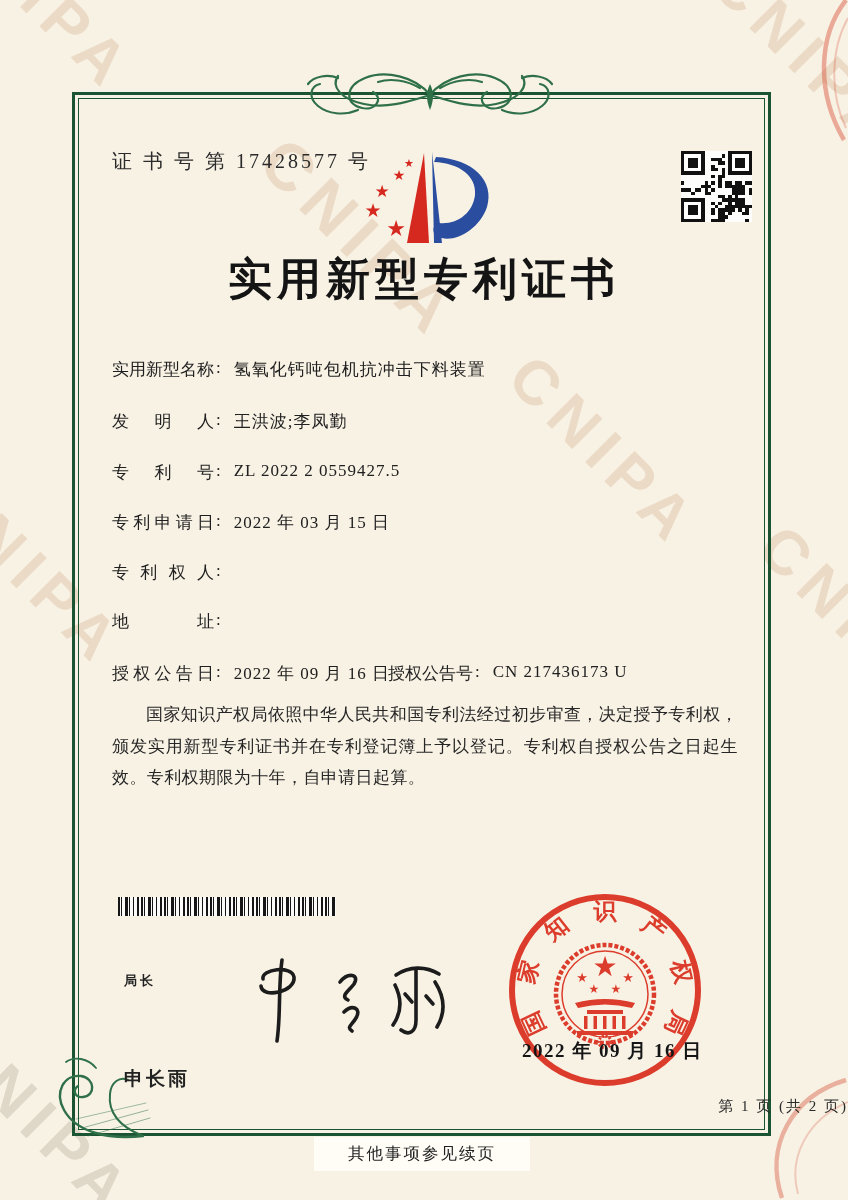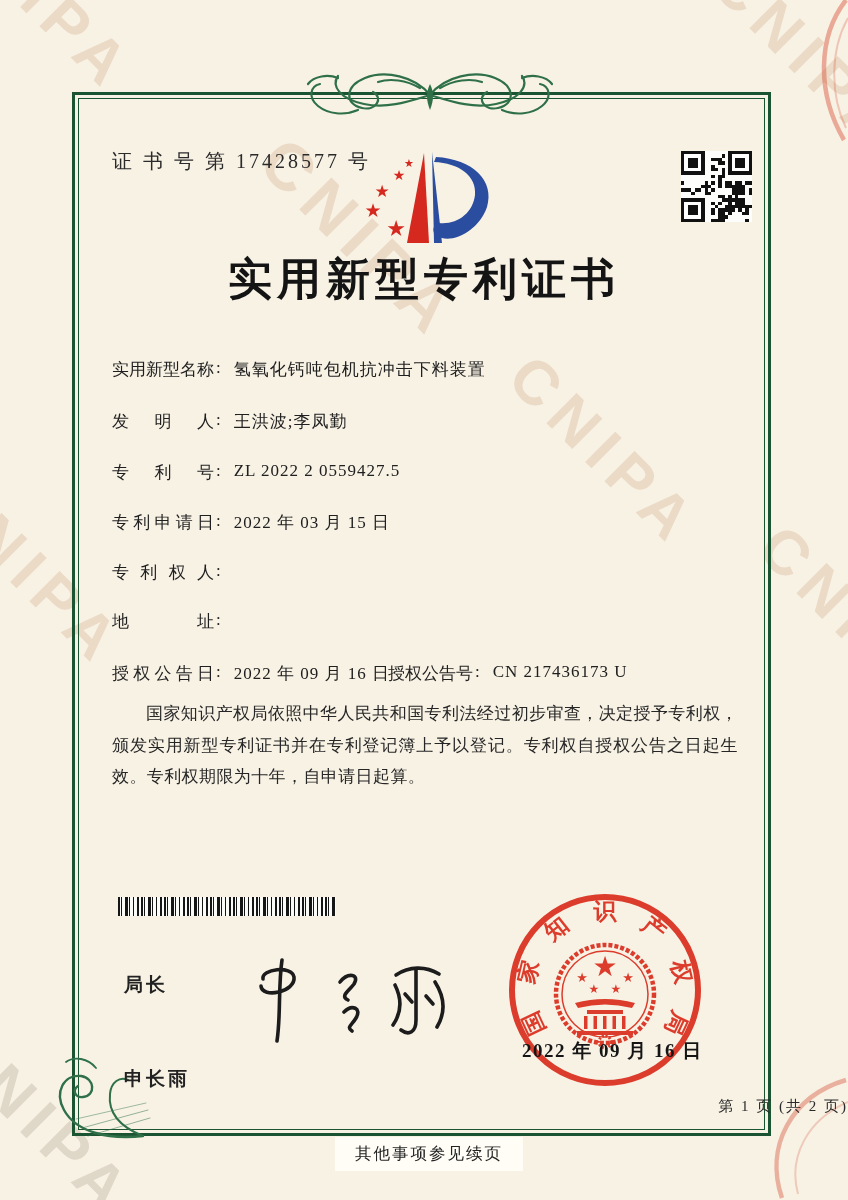--- a/index.html
+++ b/index.html
@@ -51,47 +51,47 @@
     text-align:center;font-size:44px;font-weight:700;letter-spacing:5px;color:#141414;
   }
   
   .row{position:absolute;left:112px;z-index:5;font-size:17px;display:flex;align-items:flex-start;white-space:nowrap;}
   .r0{top:358px;} .r1{top:410px;} .r2{top:461px;} .r3{top:511px;} .r4{top:561px;} .r5{top:610px;} .r6{top:662px;}
   .spread{display:inline-flex;justify-content:space-between;width:102px;flex:none;}
   .colon{margin-left:2px;margin-right:13px;}
   .fvalue{letter-spacing:1px;color:#202020;}
   .pair2{position:absolute;left:276px;top:0;display:flex;white-space:nowrap;}
   
-  .paras{position:absolute;left:112px;top:699px;width:626px;z-index:5;font-family:Liberation Mono, monospace;}
+  .paras{position:absolute;left:112px;top:699px;width:626px;z-index:5;}
   .paras p{
     margin:0;font-size:17px;line-height:31.5px;letter-spacing:.4px;
     text-align:justify;text-indent:2em;color:#262626;
   }
   
   .barcode{
     position:absolute;left:118px;top:897px;width:218px;height:19px;z-index:5;
     background:repeating-linear-gradient(90deg,
       #161616 0 2px,#fbfbf8 2px 3px,#161616 3px 4px,#fbfbf8 4px 7px,
       #161616 7px 10px,#fbfbf8 10px 11px,#161616 11px 12px,#fbfbf8 12px 15px,
       #161616 15px 16px,#fbfbf8 16px 19px,#161616 19px 21px,#fbfbf8 21px 23px);
   }
   
-  .signer-title{position:absolute;left:124px;top:972px;z-index:5;font-size:19px;font-weight:600;letter-spacing:3px;color:#222;}
+  .signer-title{position:absolute;left:124px;top:972px;z-index:5;font-size:13px;font-weight:600;letter-spacing:3px;color:#222;}
   .signer-name{position:absolute;left:124px;top:1066px;z-index:5;font-size:19px;font-weight:600;letter-spacing:3px;color:#222;}
   .signature{position:absolute;left:248px;top:948px;z-index:5;}
   
   .seal{position:absolute;left:505px;top:890px;width:200px;height:200px;z-index:6;opacity:.93;}
   .seal-date{
     position:absolute;left:522px;top:1038px;z-index:7;
     font-size:19px;letter-spacing:1.5px;font-weight:600;color:#151515;white-space:nowrap;
   }
   
   .page-num{position:absolute;left:0;right:0;top:1097px;z-index:5;text-align:right;font-size:15px;letter-spacing:2px;color:#2a2a2a;}
   .cont-box{
-    position:absolute;left:335px;top:1137px;width:188px;height:34px;z-index:5;
+    position:absolute;left:314px;top:1137px;width:216px;height:34px;z-index:5;
     background:#fffdf6;text-align:center;line-height:34px;font-size:16.5px;letter-spacing:2px;color:#222;
   }
 </style>
 </head>
 <body>
 
 <div class="waves"></div>
 
 <div class="wm wm-a">CNIPA</div>
 <div class="wm wm-b">CNIPA</div>

